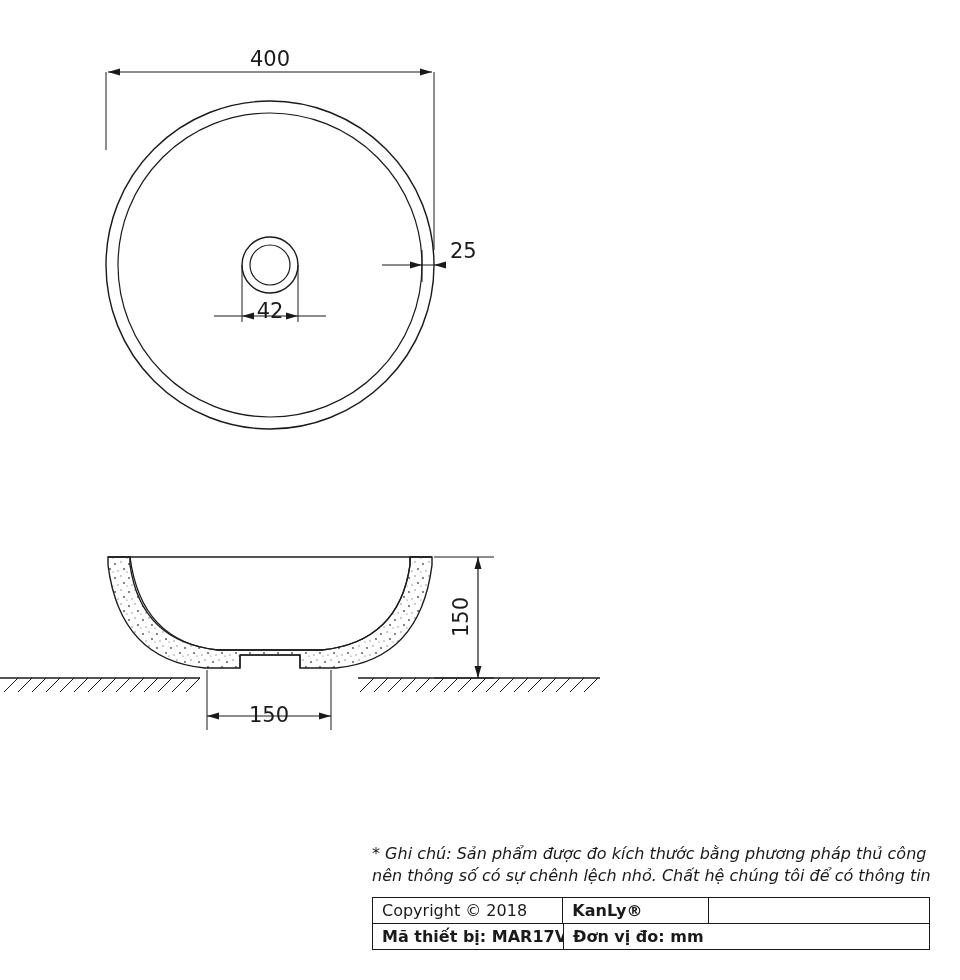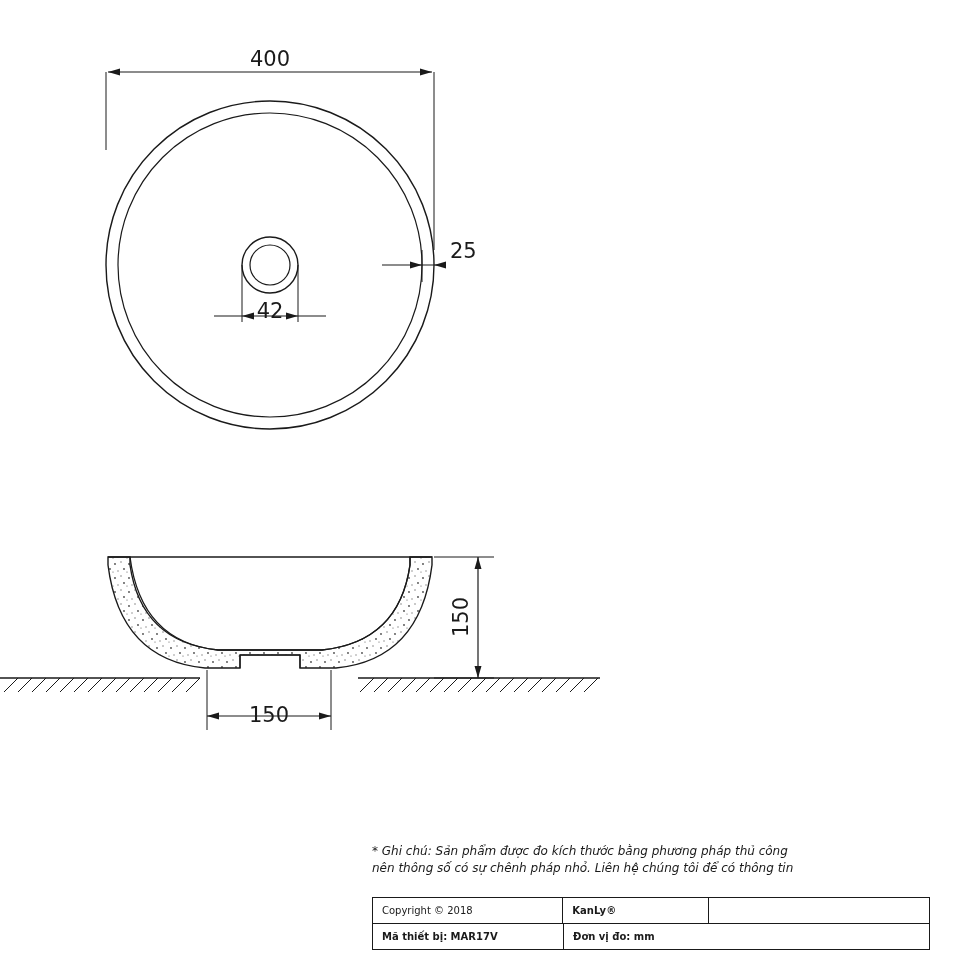--- a/index.html
+++ b/index.html
@@ -30,32 +30,32 @@
   .dim-label {
     font-size: 21px;
   }
   .note {
     position: absolute;
     left: 372px;
     top: 843px;
     width: 560px;
     font-family: "DejaVu Sans", sans-serif;
     font-style: italic;
-    font-size: 12px;
+    font-size: 16px;
     line-height: 1.38;
     color: #1a1a1a;
   }
   .title-block {
     position: absolute;
     left: 372px;
     top: 897px;
     width: 558px;
     border: 1px solid #1a1a1a;
     box-sizing: border-box;
-    font-size: 10px;
+    font-size: 16px;
   }
   .tb-row {
     display: flex;
     height: 25px;
   }
   .tb-row + .tb-row {
     border-top: 1px solid #1a1a1a;
   }
   .tb-cell {
     display: flex;
@@ -184,21 +184,21 @@
       <path d="M207,716 L219,712.5 L219,719.5 Z" fill="#1a1a1a"></path>
       <path d="M331,716 L319,712.5 L319,719.5 Z" fill="#1a1a1a"></path>
       <text class="dim-label" x="269" y="722" text-anchor="middle">150</text>
     </g>
 
   </svg>
 </div>
 
 <div class="note">
   <div>* Ghi chú: Sản phẩm được đo kích thước bằng phương pháp thủ công</div>
-  <div>nên thông số có sự chênh pháp nhỏ. Liên hệ chúng tôi để có thông tin</div>
+  <div>nên thông số có sự chênh lệch nhỏ. Chất hệ chúng tôi để có thông tin</div>
 </div>
 
 <div class="title-block">
   <div class="tb-row">
     <div class="tb-cell c1">Copyright © 2018</div>
     <div class="tb-cell c2">KanLy®</div>
     <div class="tb-cell c3"></div>
   </div>
   <div class="tb-row">
     <div class="tb-cell c1 bold">Mã thiết bị: MAR17V</div>

